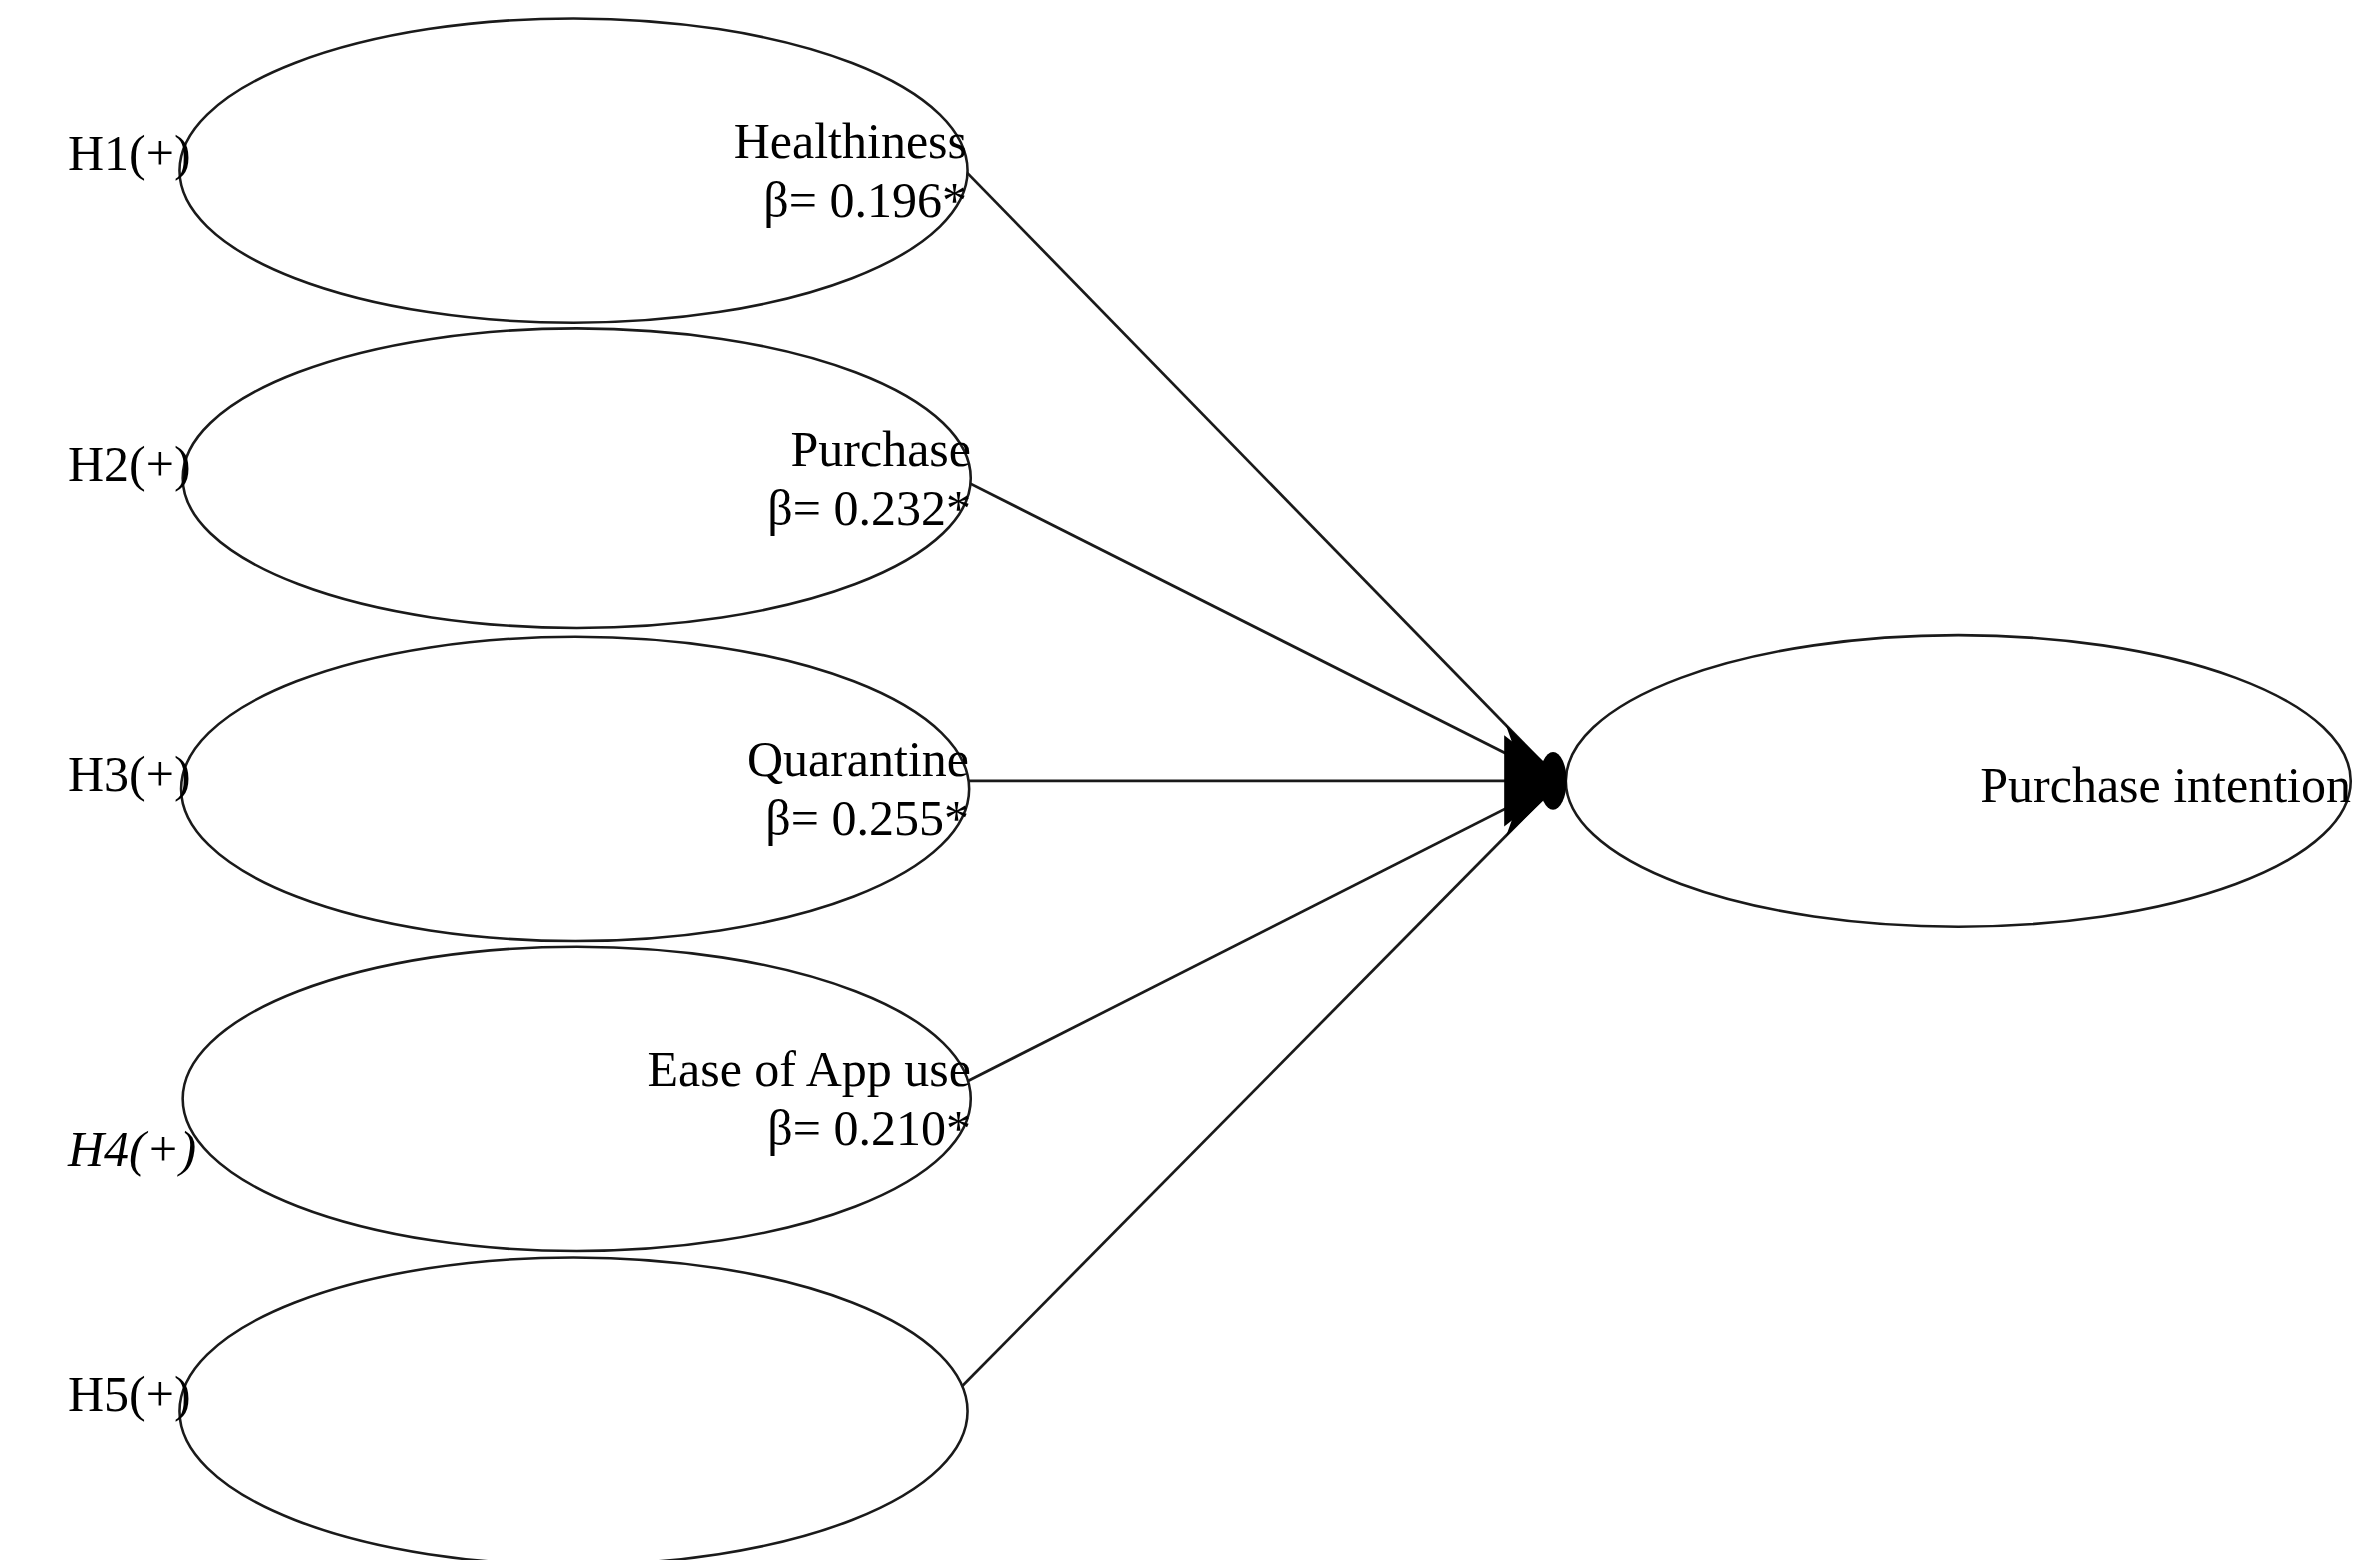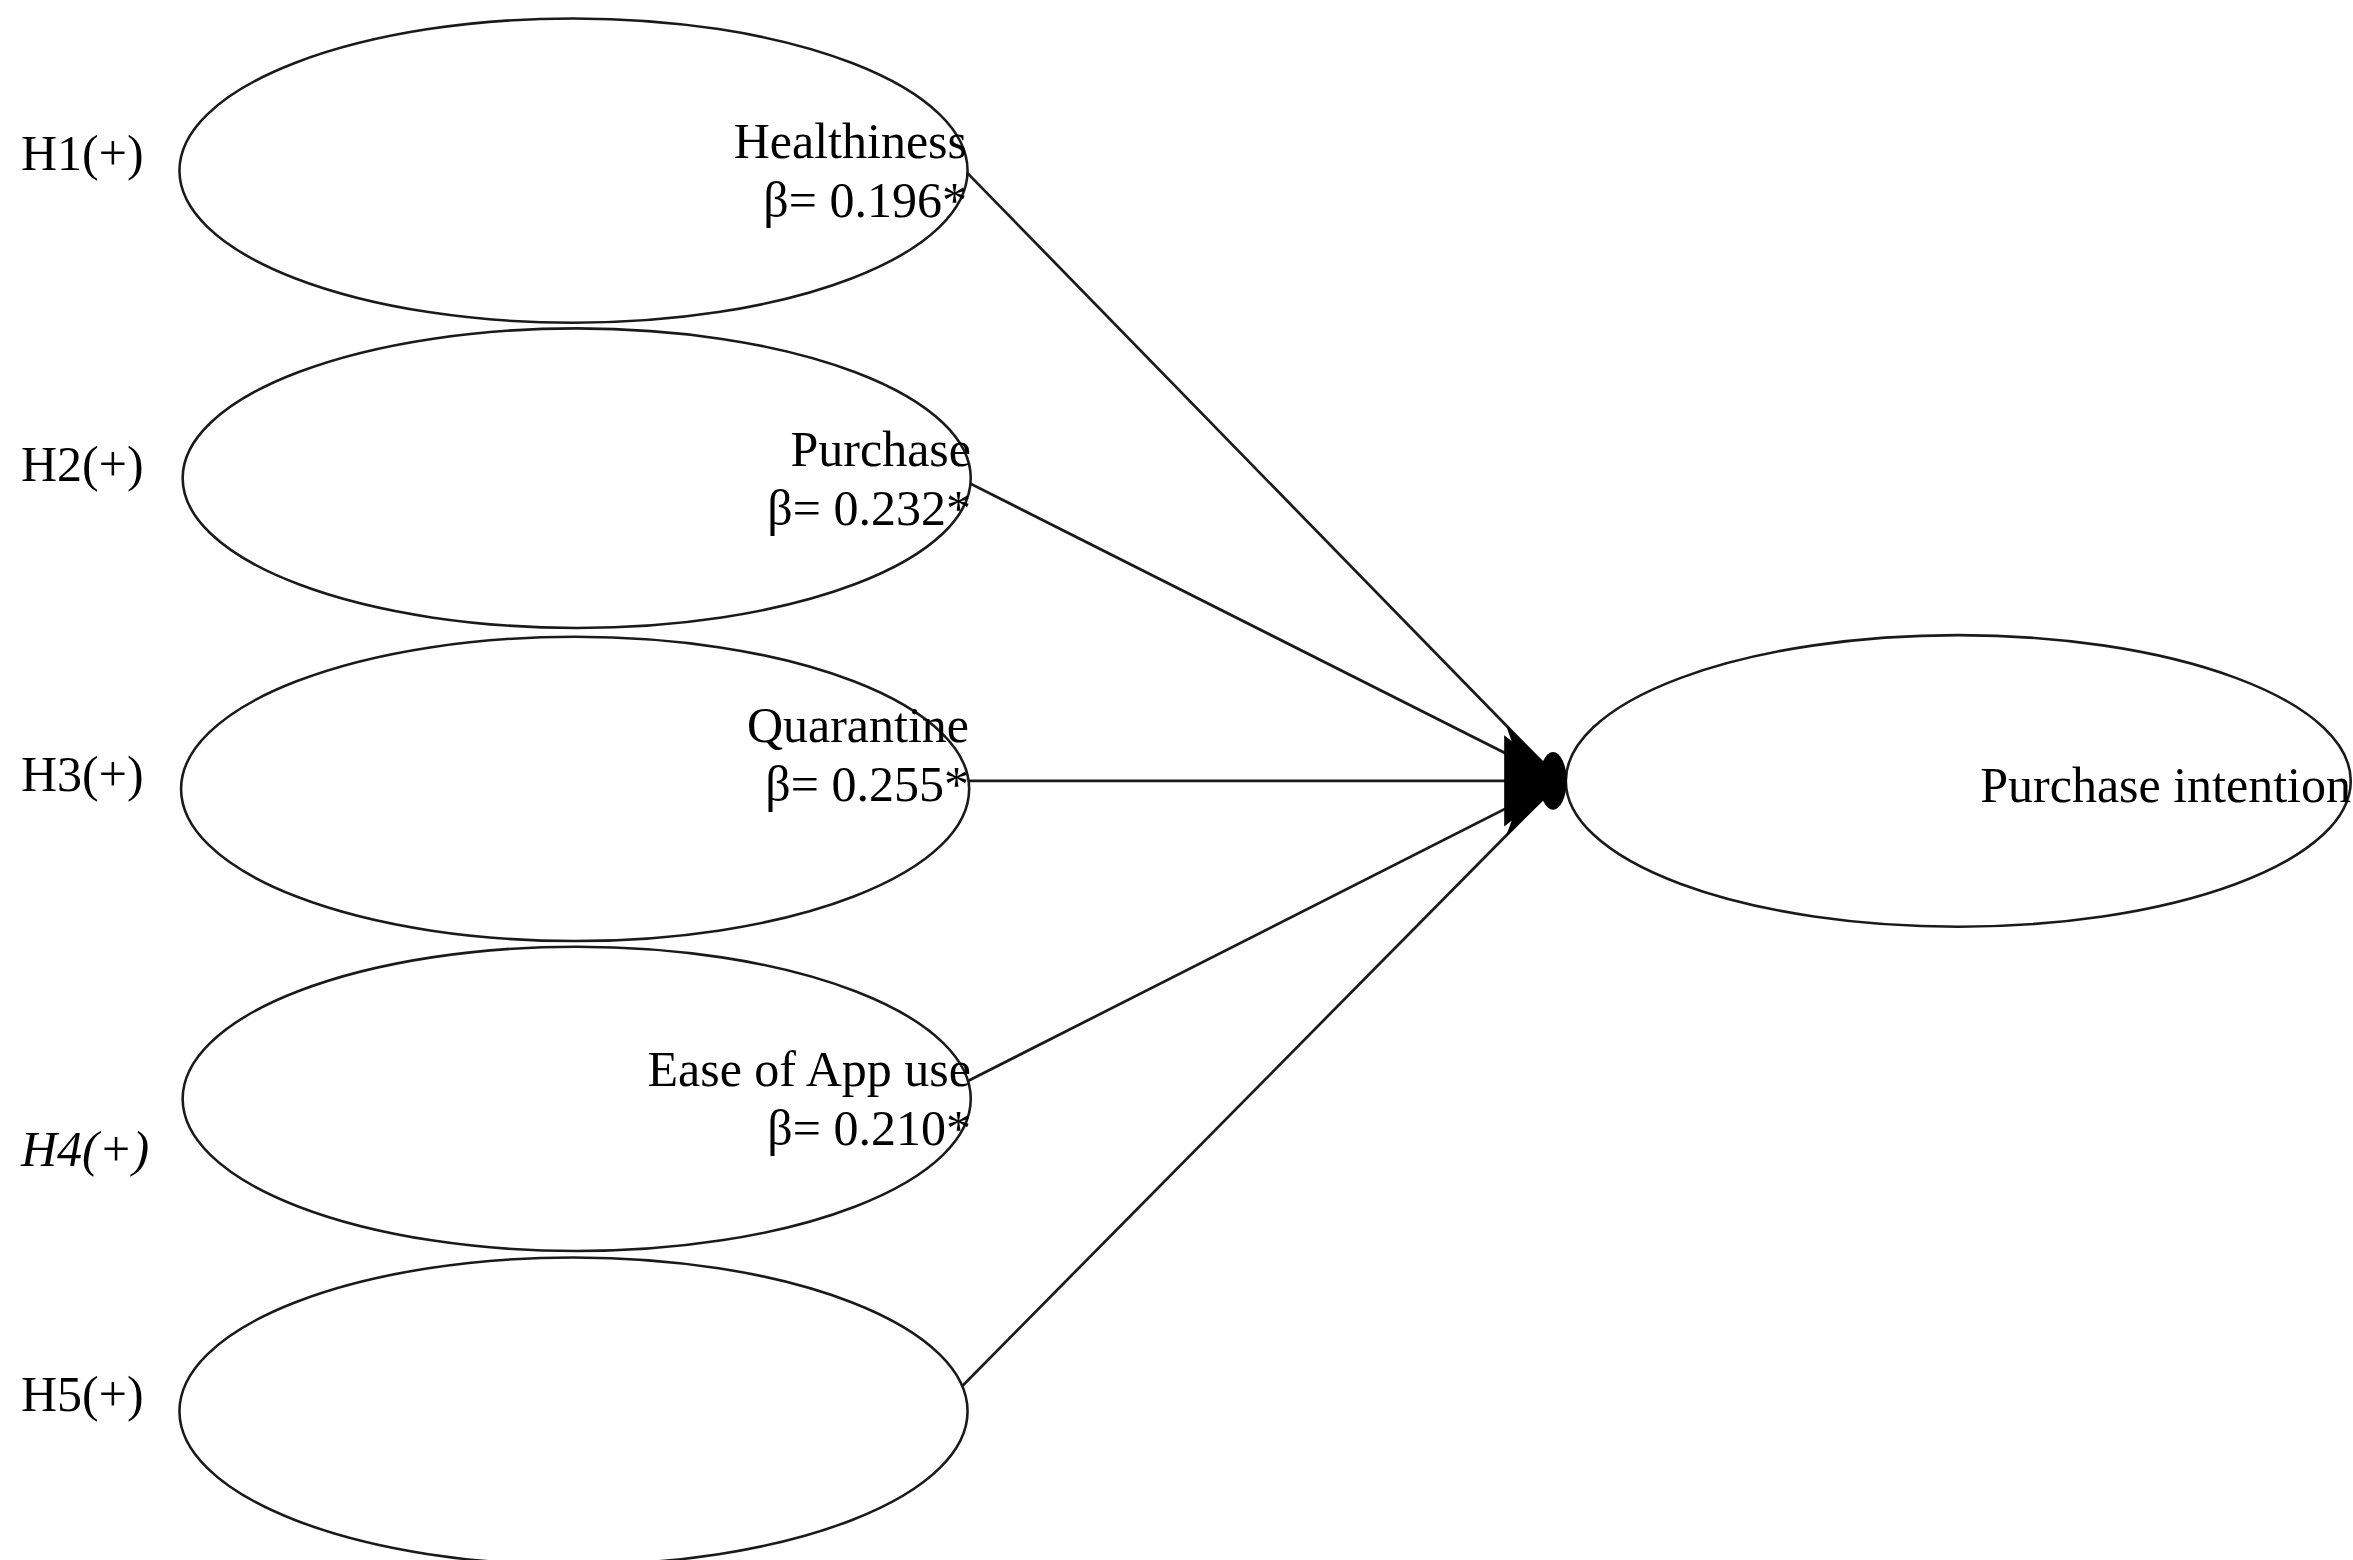--- a/index.html
+++ b/index.html
@@ -45,20 +45,21 @@
     pointer-events: none;
   }
   .node-label .line2 {
     display: block;
   }
   .hyp-label {
     position: absolute;
     color: #000000;
     font-size: 50px;
     white-space: nowrap;
+    margin-left: 47px;
   }
 </style>
 </head>
 <body>
 
 <div id="stage">
 
   <svg id="diagram-svg" viewBox="0 0 2939 1949" xmlns="http://www.w3.org/2000/svg">
 
     <line class="connector-line" x1="1200" y1="208" x2="1948" y2="975"></line>
@@ -92,21 +93,21 @@
   <div class="node-label" style="left:179px; top:112px; width:788px;">
     <span>Healthiness</span>
     <span class="line2">β= 0.196*</span>
   </div>
 
   <div class="node-label" style="left:183px; top:420px; width:788px;">
     <span>Purchase</span>
     <span class="line2">β= 0.232*</span>
   </div>
 
-  <div class="node-label" style="left:181px; top:696px; width:788px;">
+  <div class="node-label" style="left:181px; top:730px; width:788px;">
     <span>Quarantine</span>
     <span class="line2">β= 0.255*</span>
   </div>
 
   <div class="node-label" style="left:183px; top:1040px; width:788px;">
     <span>Ease of App use</span>
     <span class="line2">β= 0.210*</span>
   </div>
 
 

